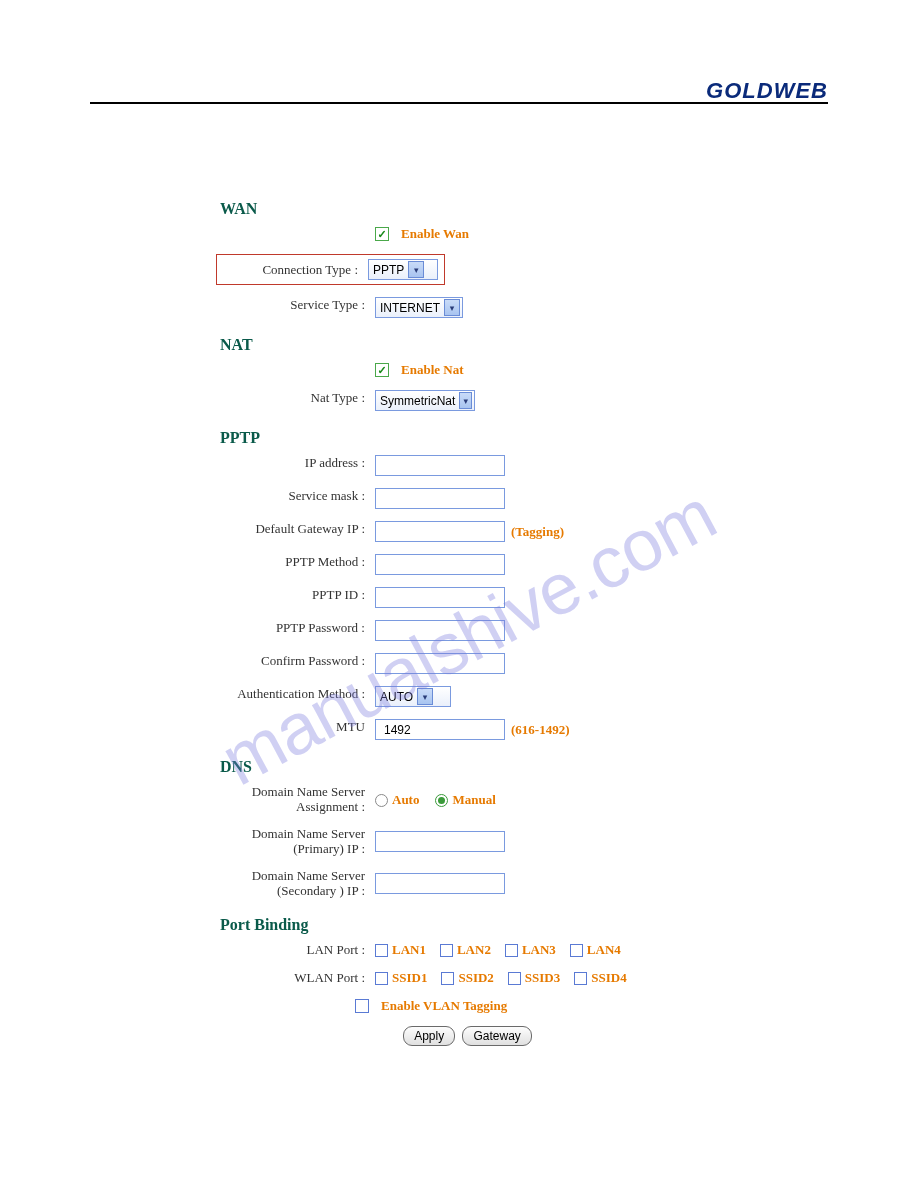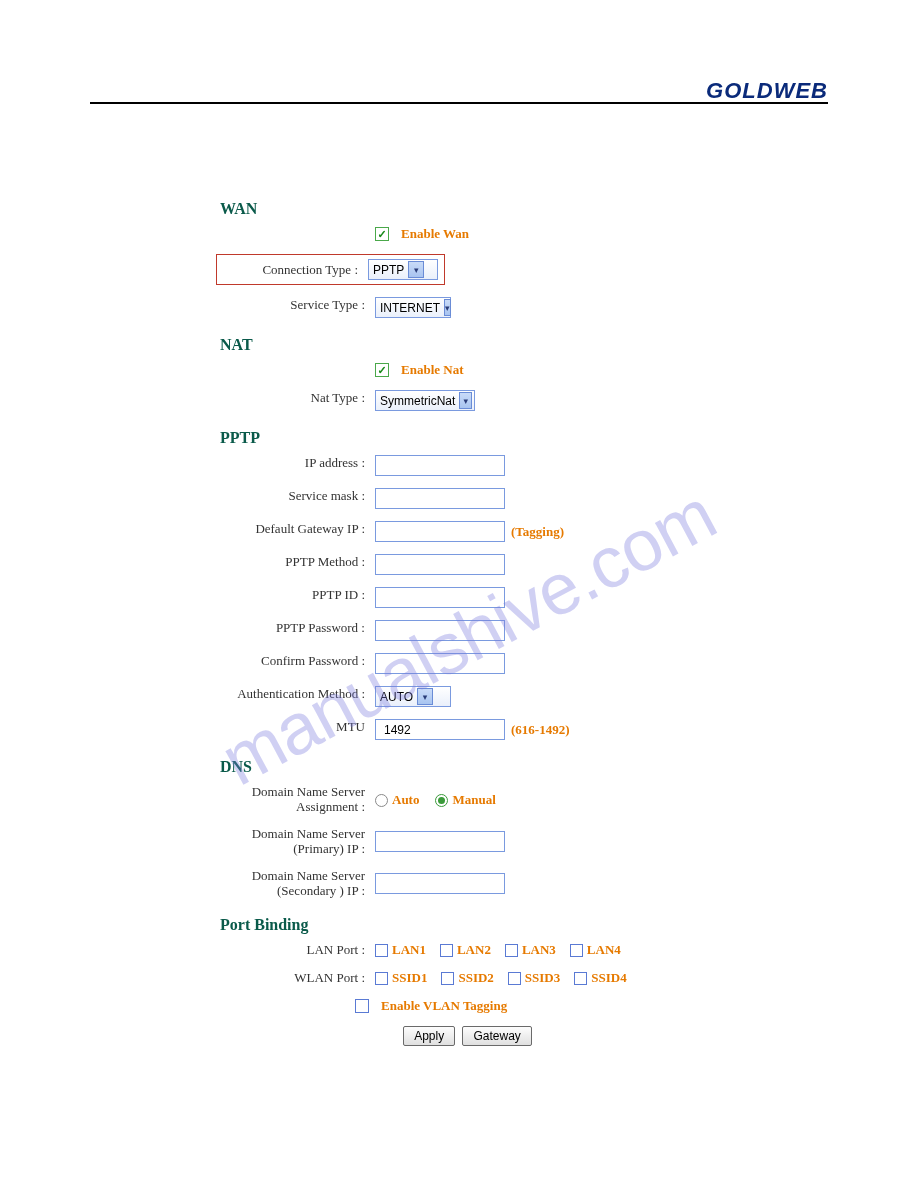--- a/index.html
+++ b/index.html
@@ -24,21 +24,21 @@
     .text-input { border: 1px solid #7a9adf; height: 21px; padding: 0 8px; font-family: Arial, sans-serif; font-size: 12px; width: 130px; background: #fff; }
     .highlight-box { border: 1px solid #c0392b; padding: 4px 6px 4px 0; display: inline-flex; align-items: center; margin-left: -4px; margin-bottom: 12px; }
     .highlight-box .label-col { width: 151px; }
     .radio-wrap { display: inline-flex; align-items: center; margin-right: 10px; }
     .radio { width: 13px; height: 13px; border: 1px solid #8a8a8a; border-radius: 50%; display: inline-flex; align-items: center; justify-content: center; margin-right: 4px; background: #fff; cursor: pointer; }
     .radio.selected { border-color: #3a9a3a; }
     .radio.selected::after { content: ""; width: 7px; height: 7px; background: #3a9a3a; border-radius: 50%; }
     .cb-item { display: inline-flex; align-items: center; margin-right: 8px; }
     .sm-checkbox { width: 13px; height: 13px; border: 1px solid #5a7ad4; background: #fff; display: inline-block; margin-right: 4px; cursor: pointer; }
     .action-row { text-align: center; margin-top: 8px; }
-    .btn { font-family: Arial, sans-serif; font-size: 12px; padding: 2px 10px; border: 1px solid #6a6a6a; background: linear-gradient(#fdfdfd,#e0e0e0); border-radius: 2px; cursor: pointer; margin: 0 2px; }
+    .btn { font-family: Arial, sans-serif; font-size: 12px; padding: 2px 10px; border: 1px solid #6a6a6a; background: linear-gradient(#fdfdfd,#e0e0e0); border-radius: 9px; cursor: pointer; margin: 0 2px; }
     .watermark { position: absolute; left: 50%; top: 52%; transform: translate(-50%,-50%) rotate(-28deg); font-family: Arial, sans-serif; font-size: 72px; color: rgba(120,120,220,0.35); font-weight: 400; letter-spacing: -1px; pointer-events: none; white-space: nowrap; z-index: 5; }
   </style>
 </head>
 <body>
 
 <div class="page">
   <div class="brand">GOLDWEB</div>
   <hr class="hr">
 
   <div class="panel">
@@ -58,21 +58,21 @@
       <div class="field-col">
         <div class="select-wrap" style="width:70px;">
           <span>PPTP</span>
           <span class="caret">▾</span>
         </div>
       </div>
     </div>
     <div class="row">
       <div class="label-col">Service Type :</div>
       <div class="field-col">
-        <div class="select-wrap" style="width:76px;">
+        <div class="select-wrap" style="width:88px;">
           <span>INTERNET</span>
           <span class="caret">▾</span>
         </div>
       </div>
     </div>
 
     
     <div class="section-title">NAT</div>
     <div class="row">
       <div class="label-col"></div>

